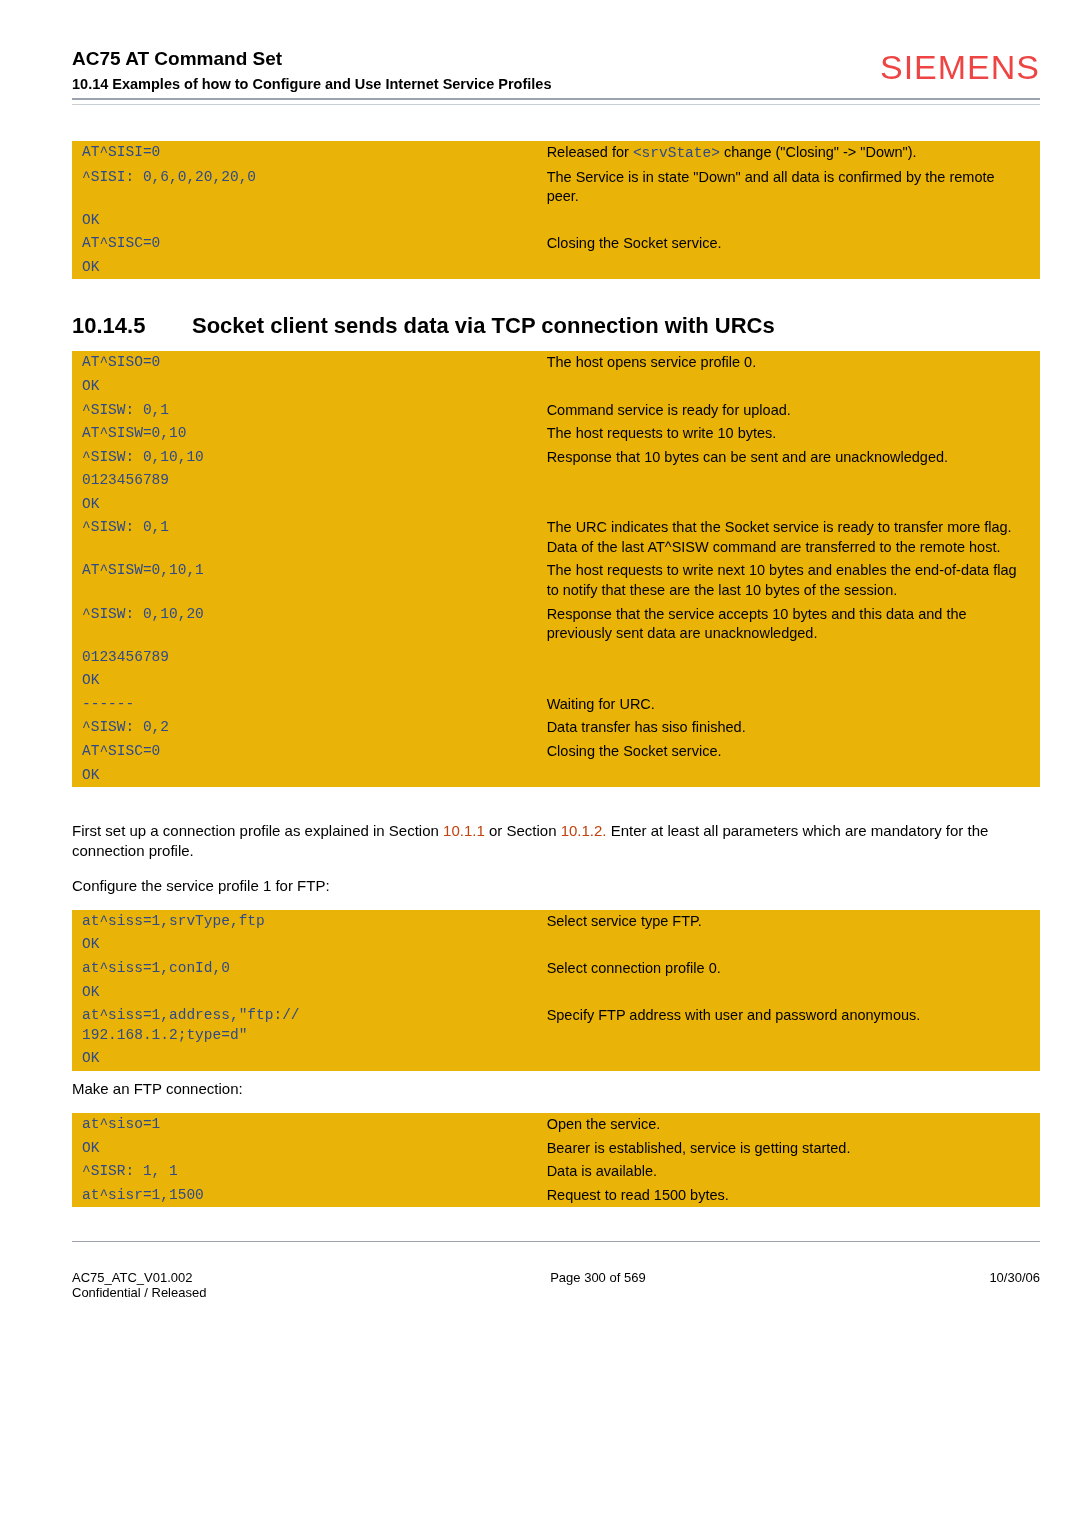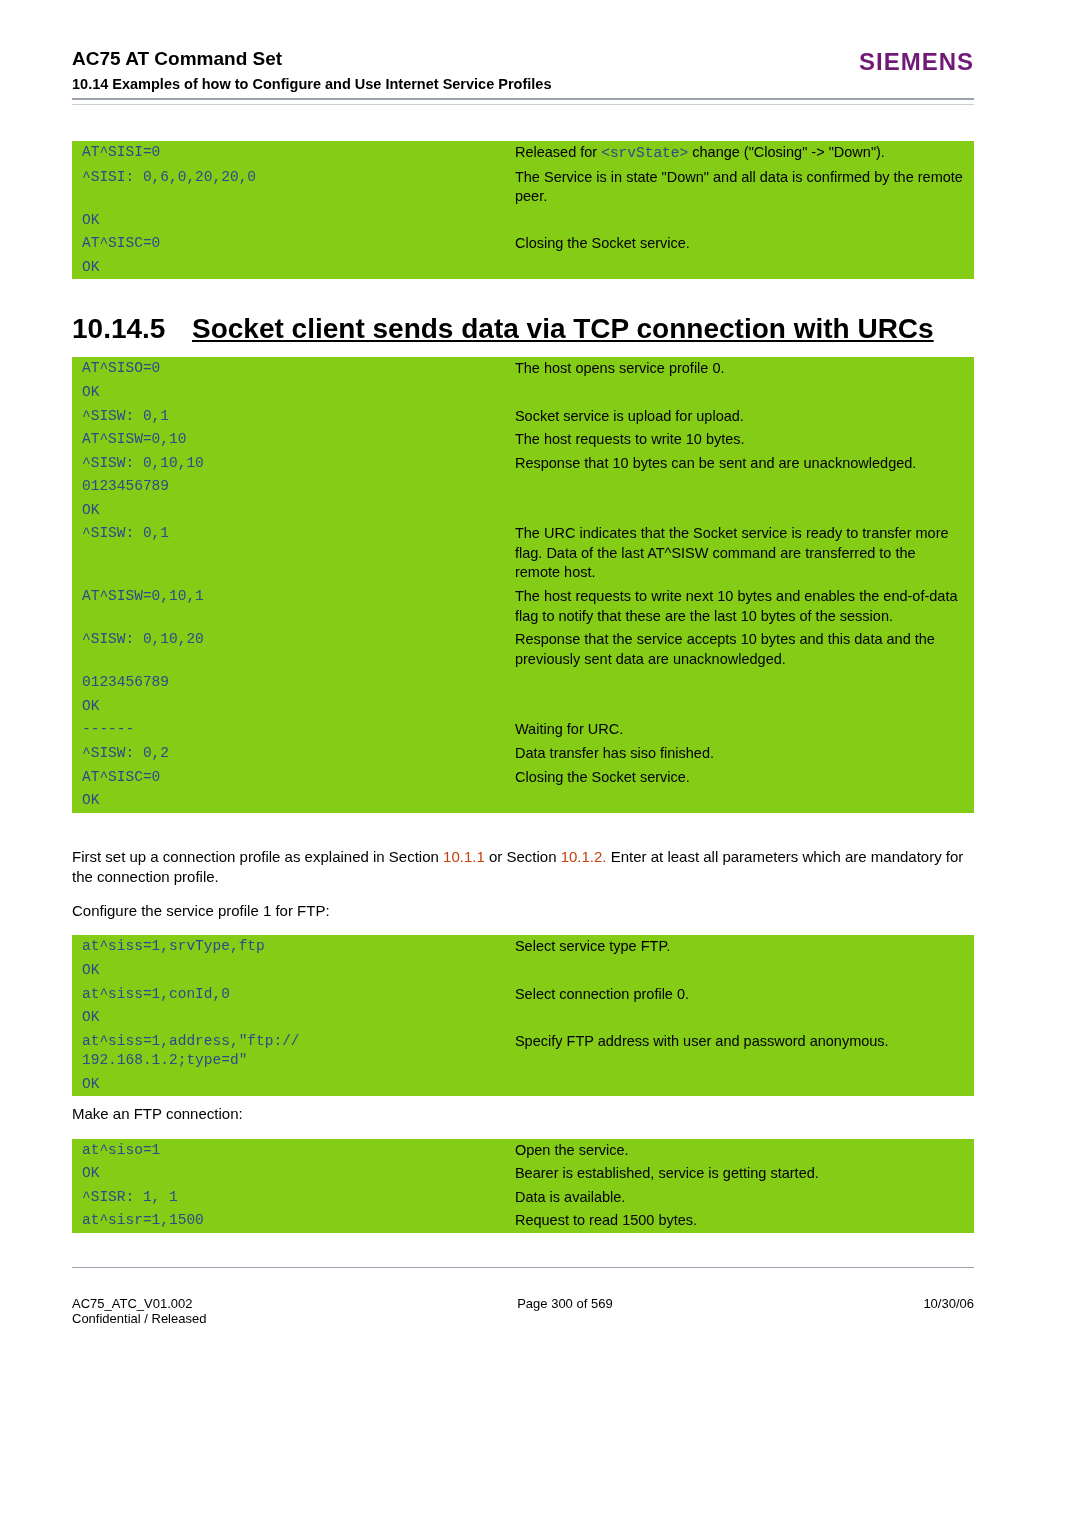--- a/index.html
+++ b/index.html
@@ -4,57 +4,57 @@
 <style>
   * { box-sizing: border-box; margin: 0; padding: 0; }
   html, body {
     width: 1080px;
     background: #fff;
     font-family: Arial, Helvetica, sans-serif;
     color: #000;
   }
   .page {
     width: 1080px;
-    padding: 48px 106px 40px 72px;
+    padding: 48px 40px 40px 72px;
   }
   .header {
     display: flex;
     justify-content: space-between;
     align-items: flex-start;
     border-bottom: 2px solid #9ca3af;
     padding-bottom: 6px;
     margin-bottom: 4px;
   }
   .header-left { }
   .header-title {
     font-size: 19px;
     font-weight: bold;
   }
   .header-sub {
     font-size: 14.5px;
     font-weight: bold;
     margin-top: 6px;
   }
   .brand {
-    font-size: 24px;
-    font-weight: 700;
+    font-size: 34px;
+    font-weight: 400;
     letter-spacing: 1px;
-    color: #701a75;
+    color: #ef4444;
   }
   .header-underline {
     height: 1px;
     background: #c9ced3;
     margin-bottom: 36px;
   }
 
   .ex-table {
     width: 100%;
     border-collapse: collapse;
     table-layout: fixed;
-    background: #84cc16;
+    background: #eab308;
     margin-bottom: 34px;
   }
   .ex-table td {
     vertical-align: top;
     padding: 2px 10px 2px 10px;
     font-size: 14.5px;
     line-height: 1.35;
   }
   .ex-table .code-col {
     width: 48%;
@@ -65,24 +65,23 @@
   .ex-table .desc-col {
     width: 52%;
     color: #000;
   }
   .ex-table .desc-col .link {
     color: #2f4a8a;
     font-family: "Courier New", monospace;
   }
 
   h2.section {
-    font-size: 28px;
+    font-size: 22px;
     font-weight: bold;
     margin: 10px 0 12px 0;
-    text-decoration: underline;
   }
   h2.section .secnum {
     display: inline-block;
     width: 120px;
   }
   p.body {
     font-size: 15px;
     margin: 4px 0 14px 0;
     line-height: 1.35;
   }
@@ -155,21 +154,21 @@
         <tr>
           <td class="code-col">AT^SISO=0</td>
           <td class="desc-col">The host opens service profile 0.</td>
         </tr>
     <tr>
           <td class="code-col">OK</td>
           <td class="desc-col"></td>
         </tr>
     <tr>
           <td class="code-col">^SISW: 0,1</td>
-          <td class="desc-col">Socket service is upload for upload.</td>
+          <td class="desc-col">Command service is ready for upload.</td>
         </tr>
     <tr>
           <td class="code-col">AT^SISW=0,10</td>
           <td class="desc-col">The host requests to write 10 bytes.</td>
         </tr>
     <tr>
           <td class="code-col">^SISW: 0,10,10</td>
           <td class="desc-col">Response that 10 bytes can be sent and are unacknowledged.</td>
         </tr>
     <tr>

